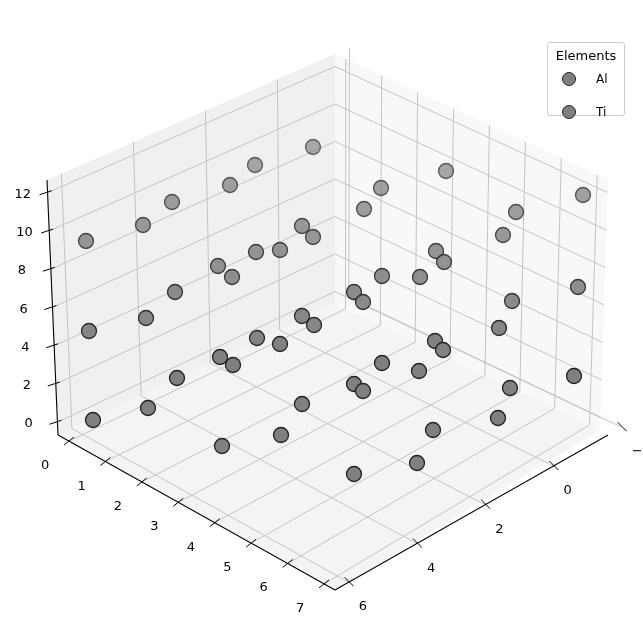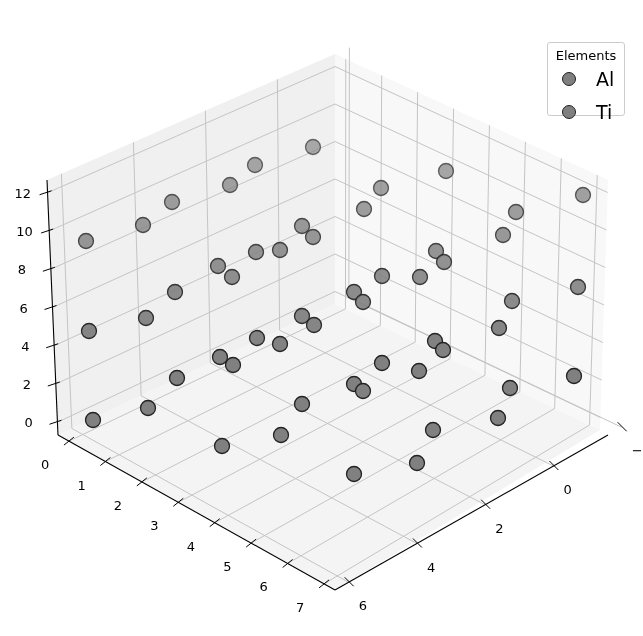--- a/index.html
+++ b/index.html
@@ -8,21 +8,21 @@
   #plot { position: absolute; left: 0; top: 0; }
   .tick-label { font-family: "DejaVu Sans", sans-serif; font-size: 13px; fill: #000; }
   .legend { position: absolute; left: 547px; top: 17px; width: 78px; height: 74px;
             background: rgba(255,255,255,0.85); border: 1px solid #cccccc; border-radius: 3px;
             box-sizing: border-box; font-family: "DejaVu Sans", sans-serif; margin-top: 25px; }
   .legend-title { position: absolute; left: 0; right: 0; top: 5px; text-align: center;
                   font-size: 13px; color: #000; }
   .legend-item { position: absolute; left: 14px; height: 20px; display: flex; align-items: center; }
   .legend-marker { width: 14px; height: 14px; border-radius: 50%; background: #808080;
                    border: 1.3px solid #222; box-sizing: border-box; }
-  .legend-label { margin-left: 20px; font-size: 19px; color: #000; }
+  .legend-label { margin-left: 20px; font-size: 12px; color: #000; }
 </style>
 </head>
 <body>
 
 <svg id="plot" width="643" height="636" viewBox="0 0 643 636">
 
   <g>
     <polygon points="47,180 335,54 335,304 58,435" fill="#f0f0f0"></polygon>
     <polygon points="335,54 608,180 600,430 335,304" fill="#f8f8f8"></polygon>
     <polygon points="58,435 335,304 600,430 335,590" fill="#f4f4f4"></polygon>

